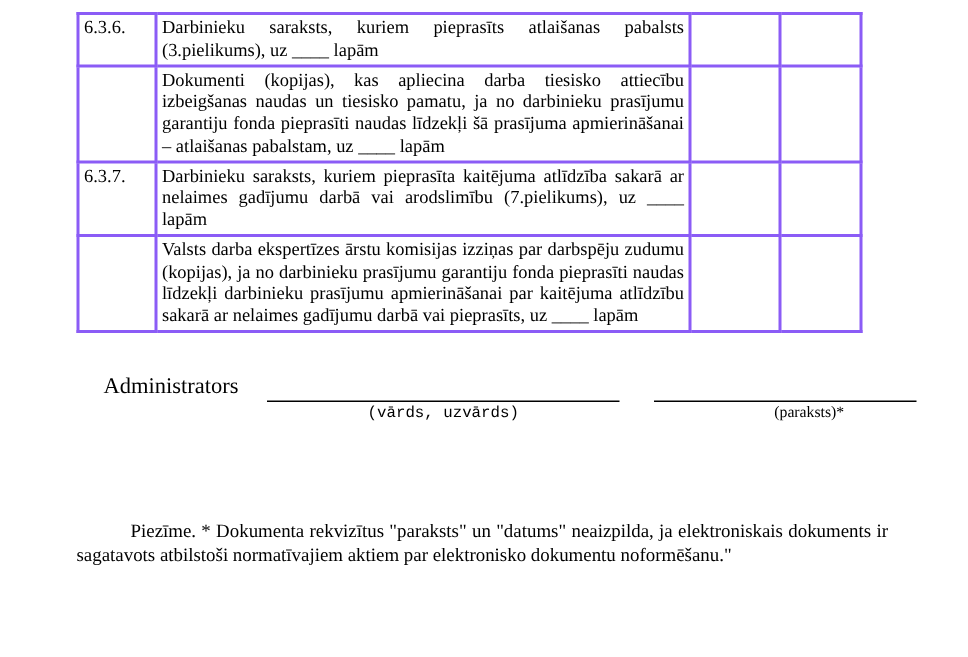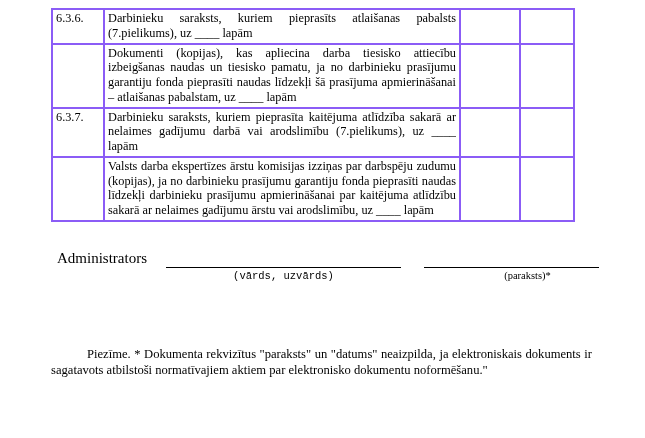--- a/index.html
+++ b/index.html
@@ -48,20 +48,21 @@
     width: 52px;
   }
   td.col-b {
     width: 46px;
   }
   .sig-block {
     position: relative;
     margin-top: 28px;
     margin-left: 0;
     height: 60px;
+    padding-left: 12px;
   }
   .sig-row {
     position: relative;
     height: 22px;
   }
   .sig-label {
     position: absolute;
     left: 57px;
     top: 0;
     font-size: 15px;
@@ -127,39 +128,39 @@
 </style>
 </head>
 <body>
 
 <div class="page">
 
   <table class="doc-table">
     <tbody>
       <tr>
         <td class="col-num">6.3.6.</td>
-        <td class="col-text">Darbinieku saraksts, kuriem pieprasīts atlaišanas pabalsts (7.pielikums), uz ____ lapām</td>
+        <td class="col-text">Darbinieku saraksts, kuriem pieprasīts atlaišanas pabalsts (3.pielikums), uz ____ lapām</td>
         <td class="col-a"></td>
         <td class="col-b"></td>
       </tr>
       <tr>
         <td class="col-num"></td>
         <td class="col-text">Dokumenti (kopijas), kas apliecina darba tiesisko attiecību izbeigšanas naudas un tiesisko pamatu, ja no darbinieku prasījumu garantiju fonda pieprasīti naudas līdzekļi šā prasījuma apmierināšanai – atlaišanas pabalstam, uz ____ lapām</td>
         <td class="col-a"></td>
         <td class="col-b"></td>
       </tr>
       <tr>
         <td class="col-num">6.3.7.</td>
         <td class="col-text">Darbinieku saraksts, kuriem pieprasīta kaitējuma atlīdzība sakarā ar nelaimes gadījumu darbā vai arodslimību (7.pielikums), uz ____ lapām</td>
         <td class="col-a"></td>
         <td class="col-b"></td>
       </tr>
       <tr>
         <td class="col-num"></td>
-        <td class="col-text">Valsts darba ekspertīzes ārstu komisijas izziņas par darbspēju zudumu (kopijas), ja no darbinieku prasījumu garantiju fonda pieprasīti naudas līdzekļi darbinieku prasījumu apmierināšanai par kaitējuma atlīdzību sakarā ar nelaimes gadījumu ārstu vai arodslimību, uz ____ lapām</td>
+        <td class="col-text">Valsts darba ekspertīzes ārstu komisijas izziņas par darbspēju zudumu (kopijas), ja no darbinieku prasījumu garantiju fonda pieprasīti naudas līdzekļi darbinieku prasījumu apmierināšanai par kaitējuma atlīdzību sakarā ar nelaimes gadījumu darbā vai pieprasīts, uz ____ lapām</td>
         <td class="col-a"></td>
         <td class="col-b"></td>
       </tr>
     </tbody>
   </table>
 
   <div class="sig-block">
     <div class="sig-row">
       <div class="sig-label">Administrators</div>
       <div class="sig-line-1"></div>

